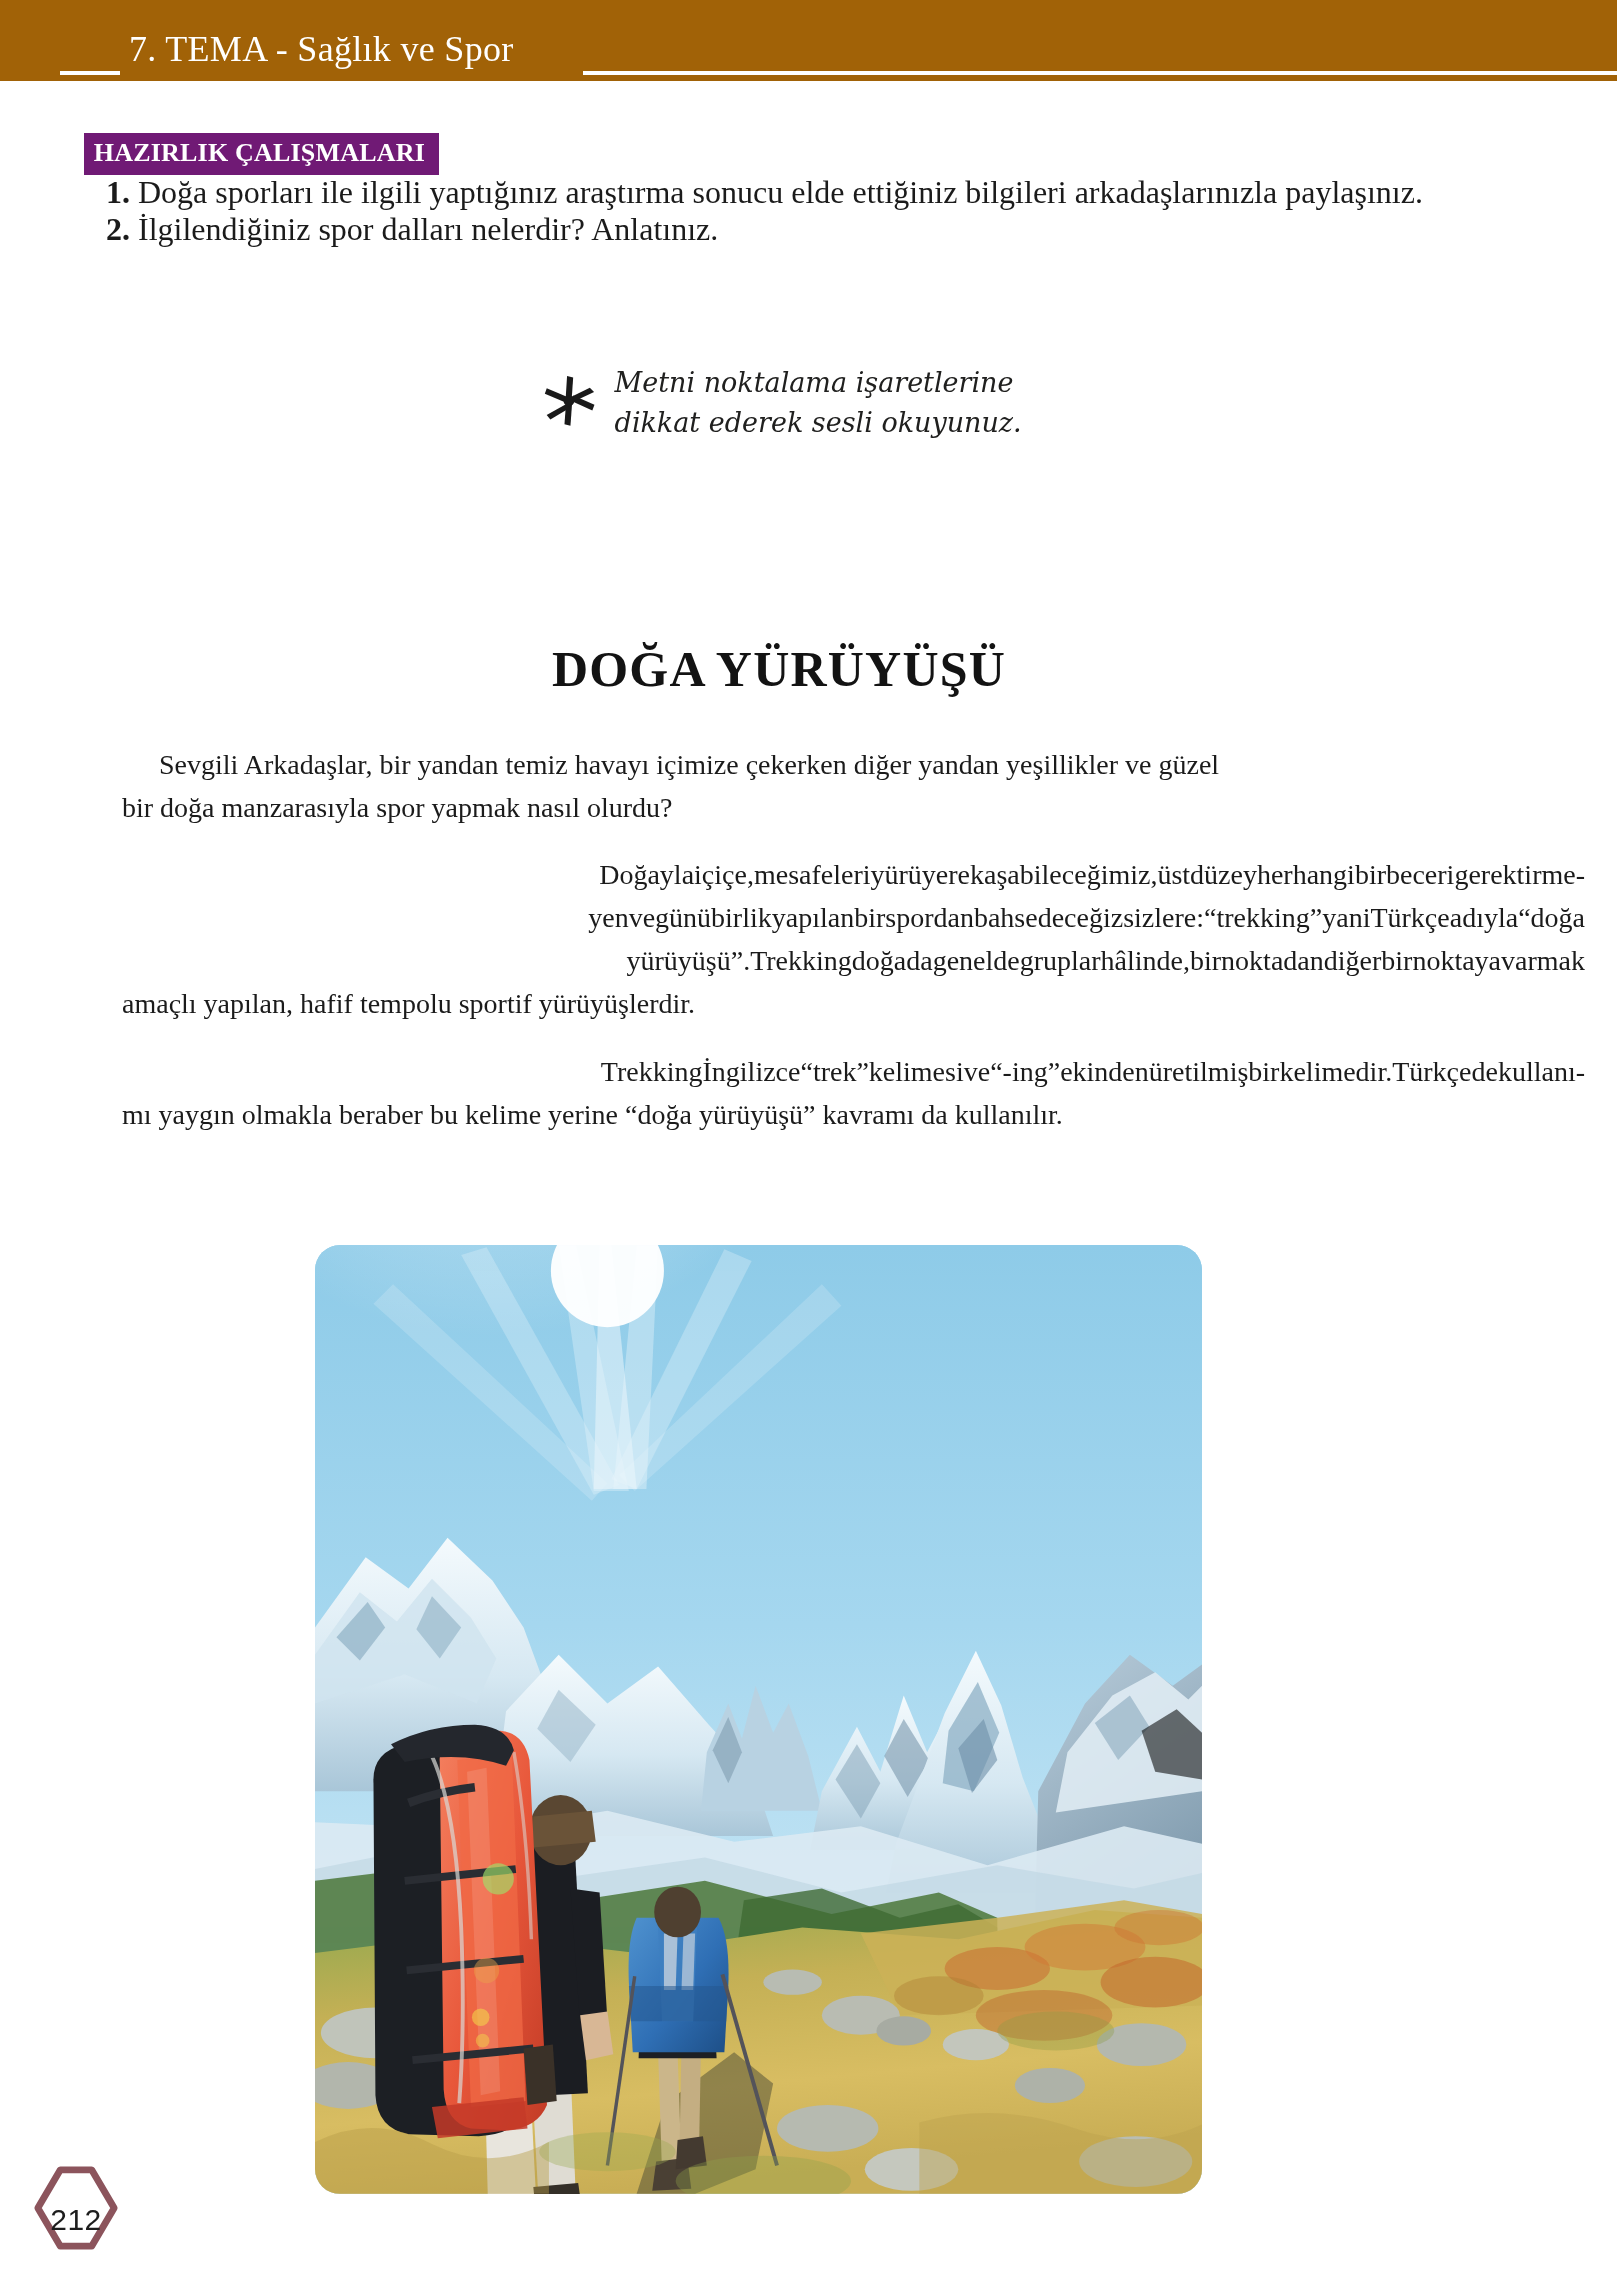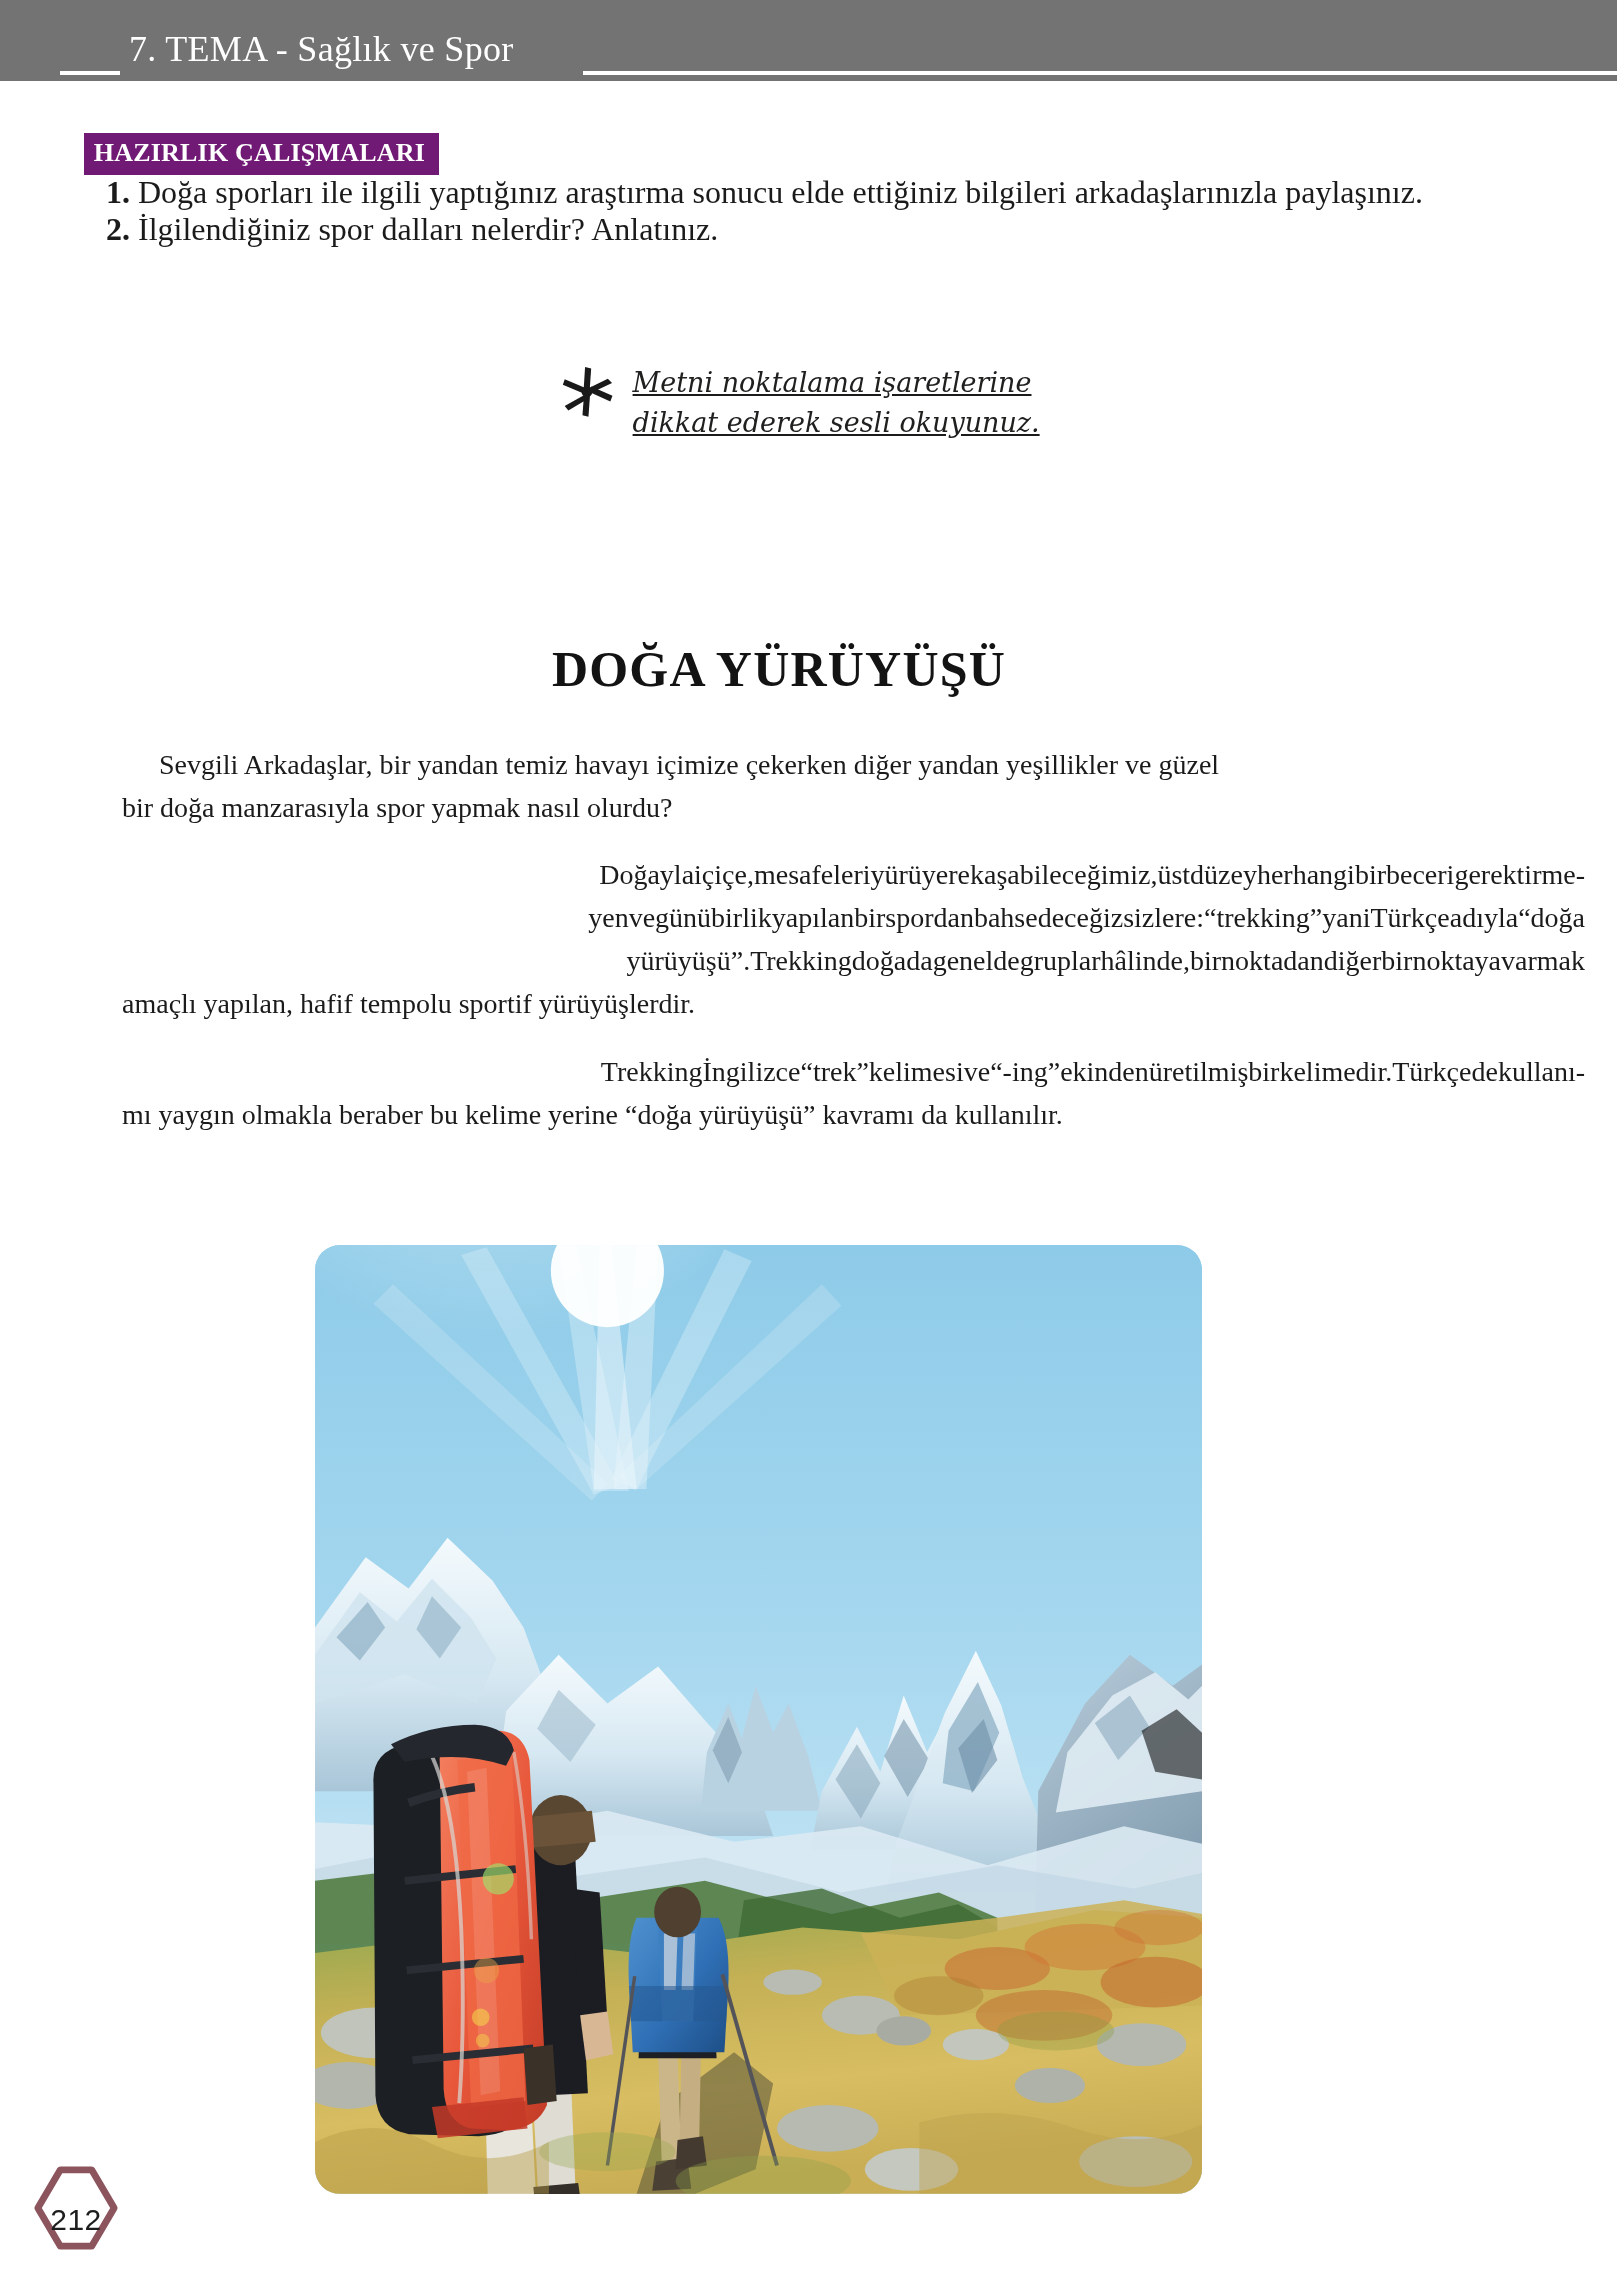--- a/index.html
+++ b/index.html
@@ -15,21 +15,21 @@
     font-family: "Liberation Serif", "DejaVu Serif", serif;
     color: #1b1b1b;
   }
 
   
   .header-band {
     position: absolute;
     left: 0; top: 0;
     width: 1618px;
     height: 81px;
-    background: #737373;
+    background: #a16207;
   }
   .header-rule-left {
     position: absolute;
     left: 60px;
     top: 71px;
     width: 60px;
     height: 3.9px;
     background: #ffffff;
   }
   .header-rule-right {
@@ -79,25 +79,24 @@
     white-space: nowrap;
     margin-left: 22px;
   }
   .prep-num {
     font-weight: 700;
   }
 
   
   .note-block {
     position: absolute;
-    left: 560px;
+    left: 542px;
     top: 363px;
     display: flex;
-    align-items: flex-start;
-    text-decoration: underline;
+    align-items: center;
   }
   .note-asterisk {
     width: 55px;
     height: 60px;
     flex: 0 0 55px;
     position: relative;
     margin-top: 2px;
   }
   .note-asterisk svg { display: block; }
   .note-text {

